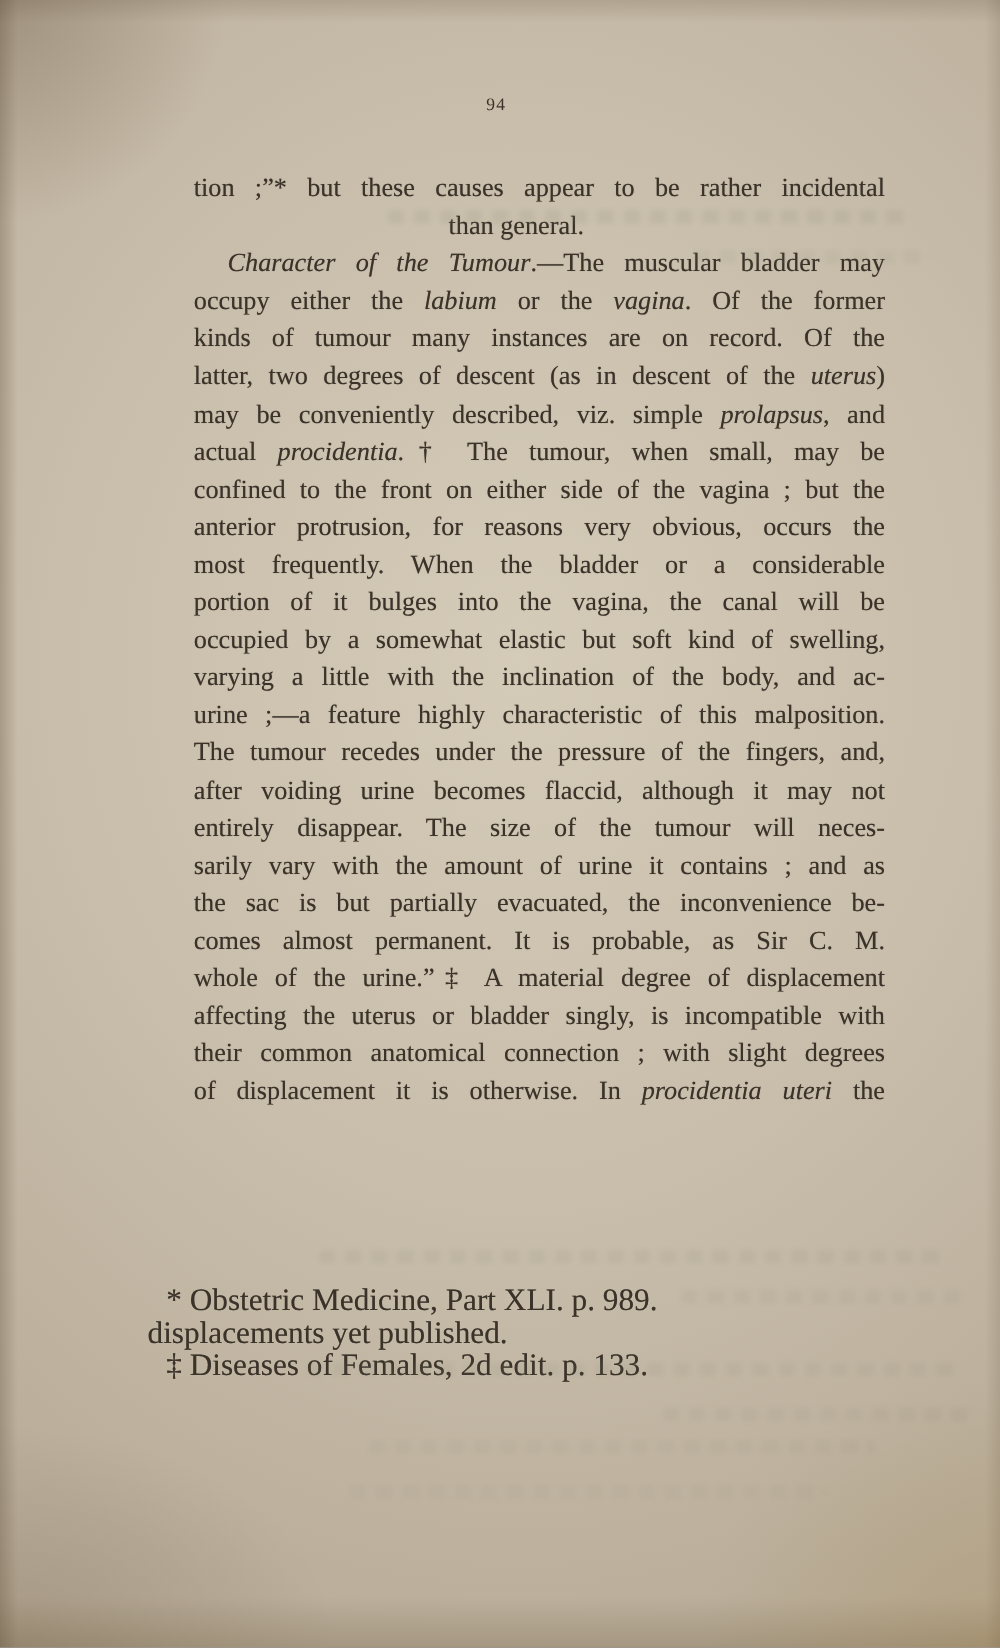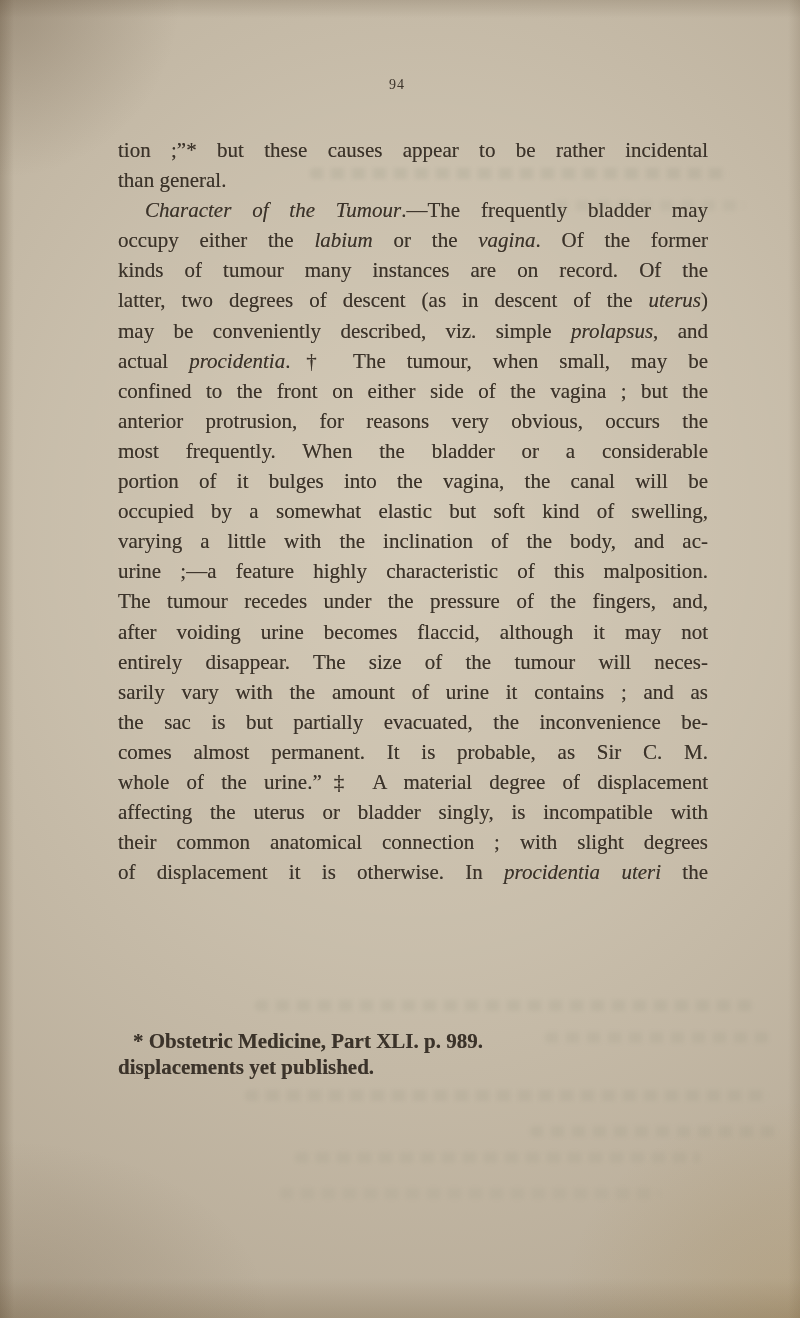--- a/index.html
+++ b/index.html
@@ -28,31 +28,30 @@
     font-size:14px;
     letter-spacing:1px;
   }
   .body-text{
     position:absolute;
     left:118px; top:135px; width:590px;
     font-size:21px;
     line-height:30.1px;
     text-shadow:0 0 0.6px rgba(58,48,38,0.55);
   }
-  .line{white-space:normal;}
-  .line.j{text-align:justify; text-align-last:justify; text-justify:inter-word;}
+  .line{white-space:normal;text-align:center;}
+  .line.j{text-align:justify; text-align-last:justify; text-justify:inter-word;margin-left:37px;}
   .line.ind{text-indent:27px;}
   em{font-style:italic;}
   .footnotes{
     position:absolute;
     left:118px; top:1028px; width:590px;
-    font-size:21px;
+    font-size:25px;
     line-height:26px;
     text-shadow:0 0 0.5px rgba(58,48,38,0.5);
-    font-weight:bold;
   }
   .fn-line.ind{text-indent:15px;}
   .fn-line.j{text-align:justify; text-align-last:justify;}
   
   .ghost{
     position:absolute;
     height:11px;
     background:repeating-linear-gradient(90deg,
       rgba(128,132,112,0.30) 0px, rgba(128,132,112,0.30) 13px,
       rgba(128,132,112,0.02) 13px, rgba(128,132,112,0.02) 21px);
@@ -65,21 +64,21 @@
 </head>
 <body>
 
 <div class="page">
 
   <div class="page-number">94</div>
 
   <div class="body-text">
       <div class="line j"><span>tion ;”* but these causes appear to be rather incidental</span></div>
       <div class="line"><span>than general.</span></div>
-      <div class="line j ind"><em>Character of the Tumour</em><span>.—The frequently bladder may</span></div>
+      <div class="line j ind"><em>Character of the Tumour</em><span>.—The muscular bladder may</span></div>
       <div class="line j"><span>occupy either the </span><em>labium</em><span> or the </span><em>vagina</em><span>. Of the former</span></div>
       <div class="line j"><span>kinds of tumour many instances are on record. Of the</span></div>
       <div class="line j"><span>latter, two degrees of descent (as in descent of the </span><em>uterus</em><span>)</span></div>
       <div class="line j"><span>may be conveniently described, viz. simple </span><em>prolapsus</em><span>, and</span></div>
       <div class="line j"><span>actual </span><em>procidentia</em><span>.† The tumour, when small, may be</span></div>
       <div class="line j"><span>confined to the front on either side of the vagina ; but the</span></div>
       <div class="line j"><span>anterior protrusion, for reasons very obvious, occurs the</span></div>
       <div class="line j"><span>most frequently. When the bladder or a considerable</span></div>
       <div class="line j"><span>portion of it bulges into the vagina, the canal will be</span></div>
       <div class="line j"><span>occupied by a somewhat elastic but soft kind of swelling,</span></div>
@@ -93,20 +92,21 @@
       <div class="line j"><span>comes almost permanent. It is probable, as Sir C. M.</span></div>
       <div class="line j"><span>whole of the urine.”‡ A material degree of displacement</span></div>
       <div class="line j"><span>affecting the uterus or bladder singly, is incompatible with</span></div>
       <div class="line j"><span>their common anatomical connection ; with slight degrees</span></div>
       <div class="line j"><span>of displacement it is otherwise. In </span><em>procidentia uteri</em><span> the</span></div>
     </div>
 
   <div class="footnotes">
       <div class="fn-line ind">* Obstetric Medicine, Part XLI. p. 989.</div>
       <div class="fn-line">displacements yet published.</div>
+      <div class="fn-line ind">‡ Diseases of Females, 2d edit. p. 133.</div>
     </div>
 
   <div class="ghost" style="left:310px; top:168px; width:420px;"></div>
   <div class="ghost" style="left:555px; top:200px; width:190px; opacity:0.3;"></div>
   <div class="ghost" style="left:255px; top:1000px; width:500px; opacity:0.38;"></div>
   <div class="ghost" style="left:545px; top:1032px; width:225px; opacity:0.34;"></div>
   <div class="ghost" style="left:245px; top:1090px; width:525px; opacity:0.36;"></div>
   <div class="ghost" style="left:530px; top:1126px; width:250px; opacity:0.34;"></div>
   <div class="ghost" style="left:295px; top:1152px; width:405px; opacity:0.3;"></div>
   <div class="ghost" style="left:280px; top:1188px; width:380px; opacity:0.26;"></div>

